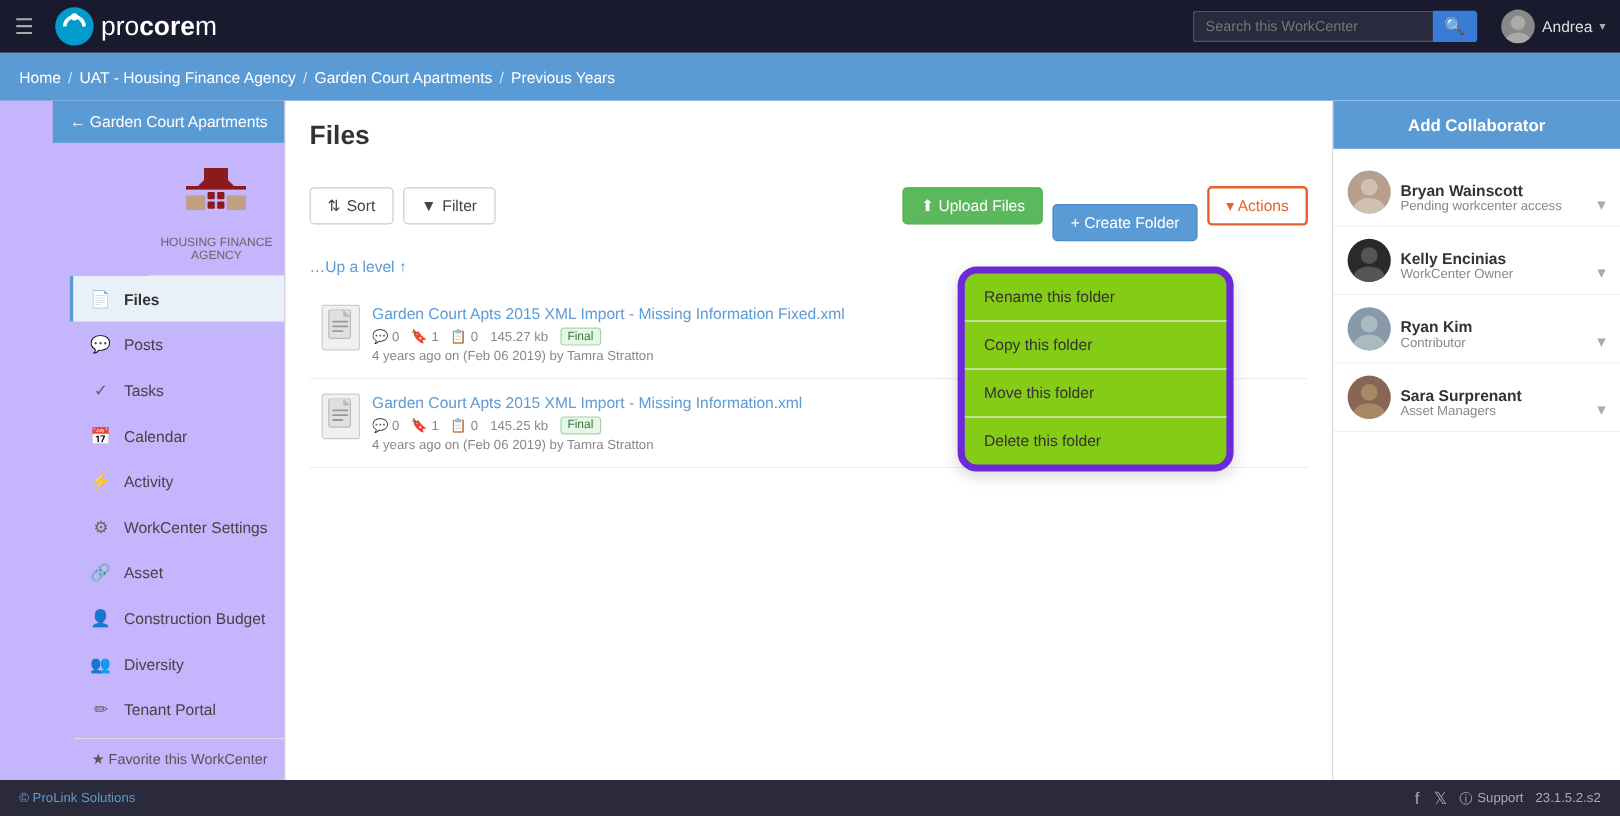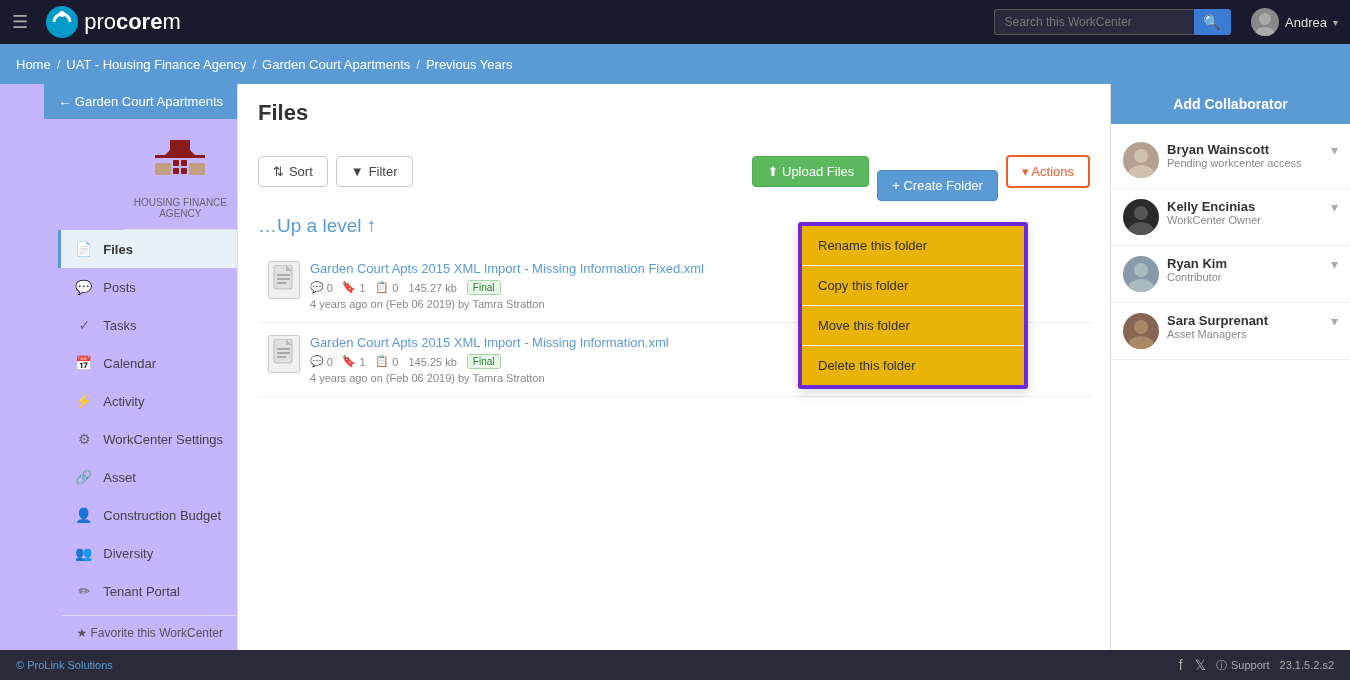--- a/index.html
+++ b/index.html
@@ -165,21 +165,21 @@
     .btn-actions {
       background: white;
       color: #e8612a;
       border: 2px solid #e8612a;
     }
     .toolbar-spacer { flex: 1; }
 
     .up-level {
       color: #5b9bd5;
       text-decoration: none;
-      font-size: 19px;
+      font-size: 13px;
       display: inline-flex;
       align-items: center;
       gap: 4px;
       margin-bottom: 12px;
     }
 
     
     .file-item {
       display: flex;
       align-items: flex-start;
@@ -219,23 +219,23 @@
       padding: 1px 5px;
       font-size: 10px;
     }
     .file-timestamp { font-size: 11px; color: #888; margin-top: 3px; }
 
     
     .actions-dropdown {
       position: absolute;
       top: 138px;
       left: 560px;
-      background: #eab308;
-      border: 4px solid #6d28d9;
-      border-radius: 3px;
+      background: #84cc16;
+      border: 6px solid #6d28d9;
+      border-radius: 16px;
       box-shadow: 0 4px 12px rgba(0,0,0,0.15);
       z-index: 100;
       min-width: 230px;
     }
     .actions-dropdown-item {
       padding: 12px 16px;
       color: #333;
       cursor: pointer;
       font-size: 13px;
       border-bottom: 1px solid #f0f0f0;
@@ -256,21 +256,21 @@
       color: white;
       text-align: center;
       padding: 12px;
       font-size: 14px;
       font-weight: 600;
       cursor: pointer;
       margin-bottom: 8px;
     }
     .collaborator-item {
       display: flex;
-      align-items: flex-start;
+      align-items: flex-end;
       gap: 8px;
       padding: 10px 12px;
       border-bottom: 1px solid #f0f0f0;
     }
     .collab-avatar {
       width: 36px;
       height: 36px;
       border-radius: 50%;
       background: #ddd;
       flex-shrink: 0;

